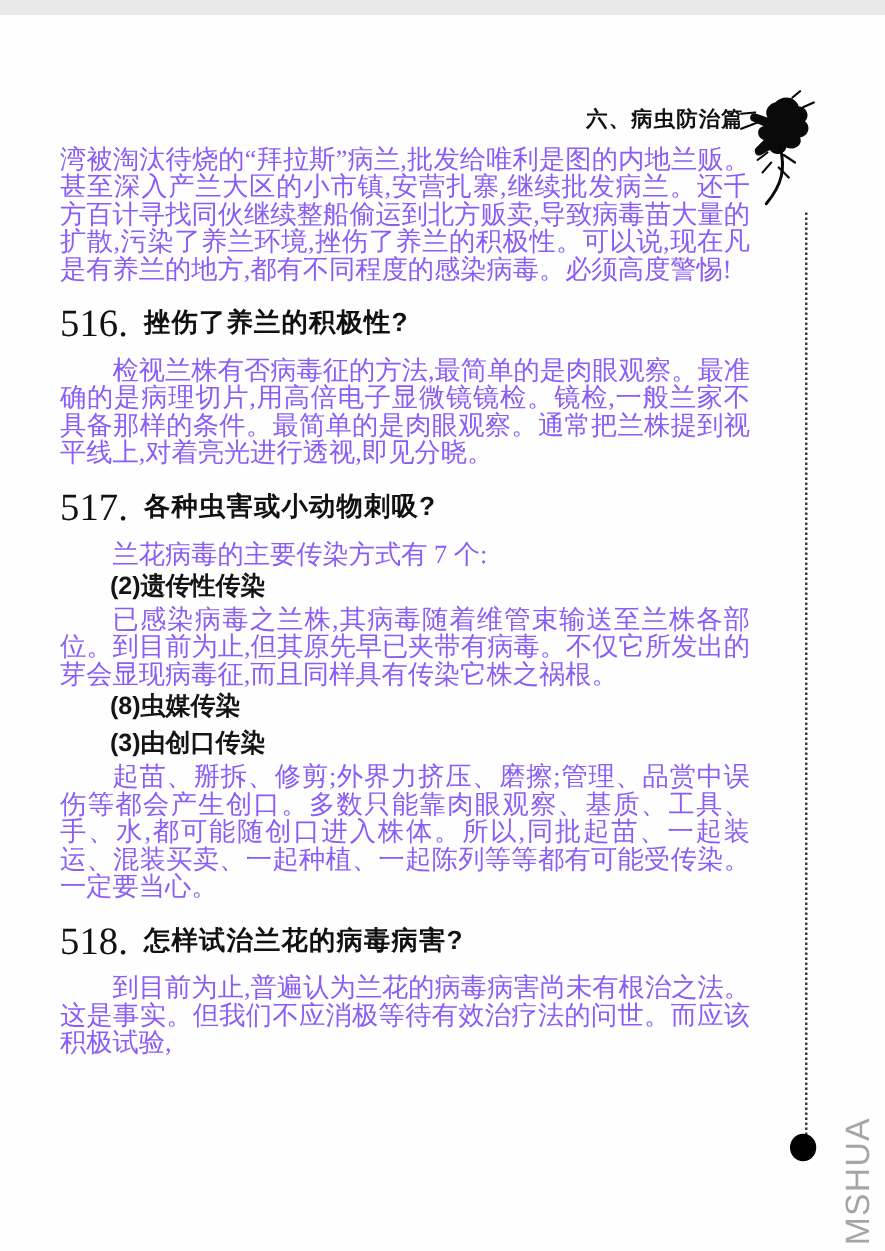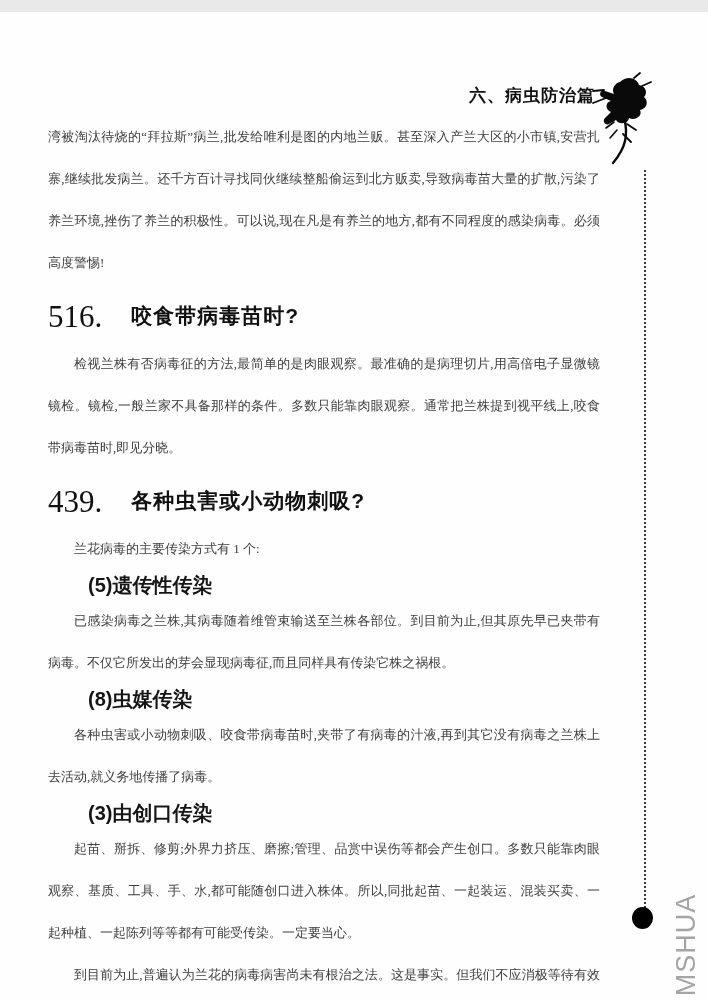--- a/index.html
+++ b/index.html
@@ -52,34 +52,34 @@
     letter-spacing:1px; text-align:center;
     line-height:40px;
   }
 
   
   .content {
     position:absolute; left:48px; top:104px; width:552px;
   }
   .body-par {
     margin:0;
-    font-size:13px; line-height:42px;
+    font-size:21px; line-height:22px;
     text-align:justify; text-indent:2em;
-    color:#404040;
+    color:#8b5cf6;
   }
   .no-indent { text-indent:0; }
   .sub-label {
     margin:0;
     font-size:20px; line-height:30px;
     text-indent:2em; font-weight:bold;
     font-family:"Liberation Sans","DejaVu Sans",sans-serif;
     color:#151515;
   }
   .section-heading {
-    display:flex; align-items:flex-end; gap:29px;
+    display:flex; align-items:flex-end; gap:13px;
     margin:17px 0 11px;
   }
   .sec-num {
     font-family:"Liberation Serif","DejaVu Serif",serif;
     font-size:31px; line-height:1; color:#111;
   }
   .sec-title {
     font-family:"Liberation Sans","DejaVu Sans",sans-serif;
     font-size:21px; font-weight:bold; color:#111;
     padding-bottom:2px; letter-spacing:1px;
@@ -103,40 +103,43 @@
   <div class="page-dot"></div>
   <div class="watermark">MSHUA</div>
 
   <div class="content">
 
     <p class="body-par no-indent">湾被淘汰待烧的“拜拉斯”病兰,批发给唯利是图的内地兰贩。甚至深入产兰大区的小市镇,安营扎寨,继续批发病兰。还千方百计寻找同伙继续整船偷运到北方贩卖,导致病毒苗大量的扩散,污染了养兰环境,挫伤了养兰的积极性。可以说,现在凡是有养兰的地方,都有不同程度的感染病毒。必须高度警惕!</p>
 
     <div class="section">
       <div class="section-heading">
         <span class="sec-num">516.</span>
-        <span class="sec-title">咬食带病毒苗时?</span>
+        <span class="sec-title">挫伤了养兰的积极性?</span>
       </div>
-      <p class="body-par">检视兰株有否病毒征的方法,最简单的是肉眼观察。最准确的是病理切片,用高倍电子显微镜镜检。镜检,一般兰家不具备那样的条件。多数只能靠肉眼观察。通常把兰株提到视平线上,咬食带病毒苗时,即见分晓。</p>
+      <p class="body-par">检视兰株有否病毒征的方法,最简单的是肉眼观察。最准确的是病理切片,用高倍电子显微镜镜检。镜检,一般兰家不具备那样的条件。最简单的是肉眼观察。通常把兰株提到视平线上,对着亮光进行透视,即见分晓。</p>
     </div>
 
     <div class="section">
       <div class="section-heading">
-        <span class="sec-num">439.</span>
+        <span class="sec-num">517.</span>
         <span class="sec-title">各种虫害或小动物刺吸?</span>
       </div>
-      <p class="body-par">兰花病毒的主要传染方式有 1 个:</p>
+      <p class="body-par">兰花病毒的主要传染方式有 7 个:</p>
 
-      <p class="sub-label">(5)遗传性传染</p>
+      <p class="sub-label">(2)遗传性传染</p>
       <p class="body-par">已感染病毒之兰株,其病毒随着维管束输送至兰株各部位。到目前为止,但其原先早已夹带有病毒。不仅它所发出的芽会显现病毒征,而且同样具有传染它株之祸根。</p>
 
       <p class="sub-label">(8)虫媒传染</p>
-      <p class="body-par">各种虫害或小动物刺吸、咬食带病毒苗时,夹带了有病毒的汁液,再到其它没有病毒之兰株上去活动,就义务地传播了病毒。</p>
 
       <p class="sub-label">(3)由创口传染</p>
       <p class="body-par">起苗、掰拆、修剪;外界力挤压、磨擦;管理、品赏中误伤等都会产生创口。多数只能靠肉眼观察、基质、工具、手、水,都可能随创口进入株体。所以,同批起苗、一起装运、混装买卖、一起种植、一起陈列等等都有可能受传染。一定要当心。</p>
     </div>
 
     <div class="section">
+      <div class="section-heading">
+        <span class="sec-num">518.</span>
+        <span class="sec-title">怎样试治兰花的病毒病害?</span>
+      </div>
       <p class="body-par">到目前为止,普遍认为兰花的病毒病害尚未有根治之法。这是事实。但我们不应消极等待有效治疗法的问世。而应该积极试验,</p>
     </div>
 
   </div>
 </div>
 
 </body></html>

